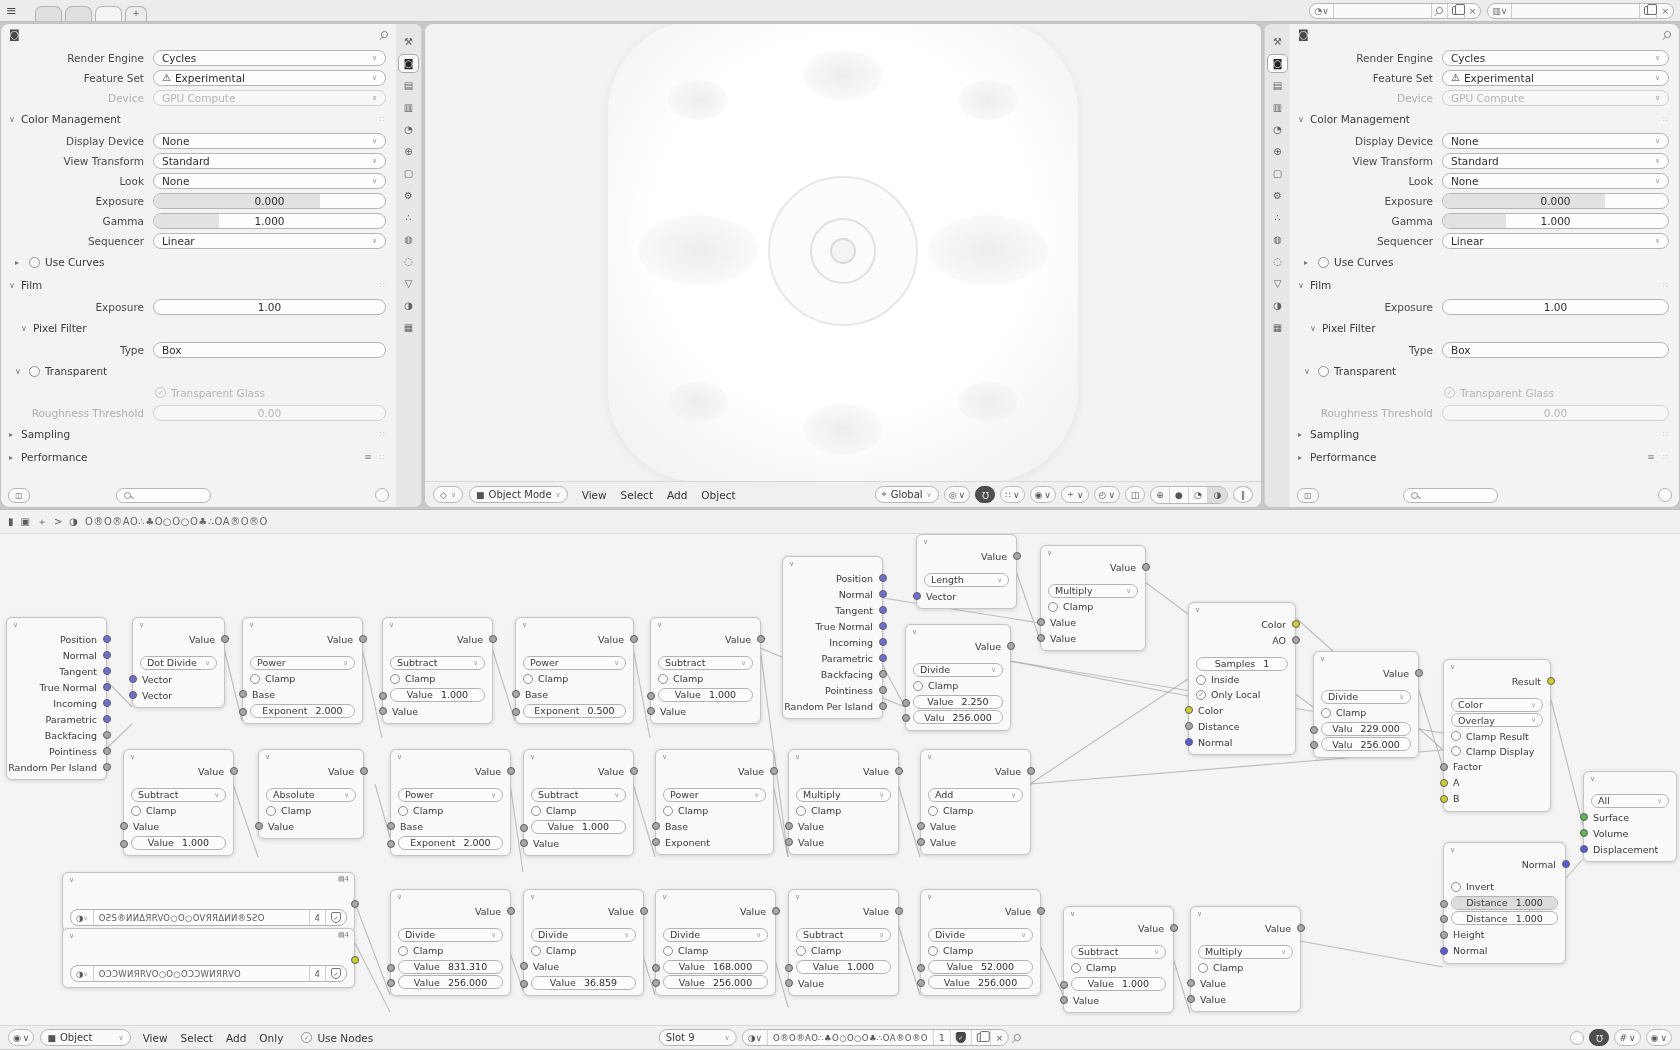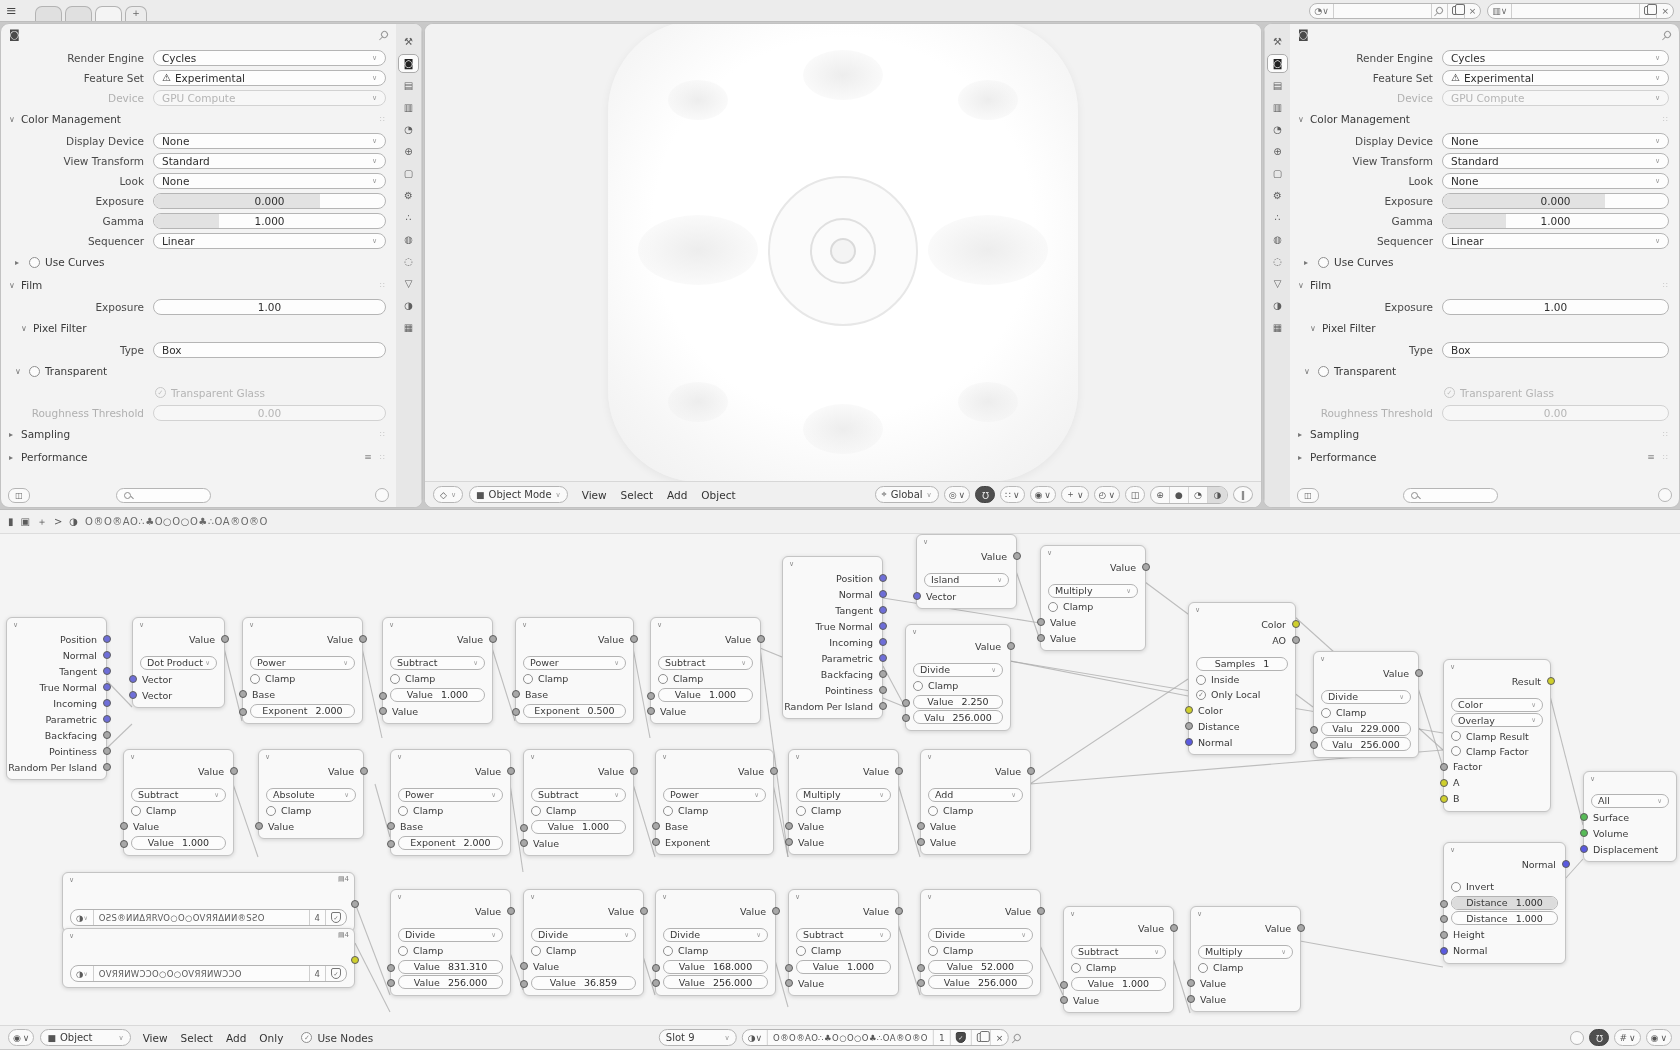--- a/index.html
+++ b/index.html
@@ -717,21 +717,21 @@
       <div class="node" style="left: 132px; top: 83px; width: 93px;">
         <div class="nhd">
           <span>∨</span>
         </div>
         <div class="nrow rout">
           <span>Value</span>
           <span class="sock r" style="background: rgb(168, 168, 168);"></span>
         </div>
         <div class="ngap"></div>
         <div class="nsel">
-          <span>Dot Product</span>
+          <span>Dot Divide</span>
           <span class="chev">∨</span>
         </div>
         <div class="nrow">
           <span class="sock l" style="background: rgb(110, 110, 216);"></span>
           <span>Vector</span>
         </div>
         <div class="nrow">
           <span class="sock l" style="background: rgb(110, 110, 216);"></span>
           <span>Vector</span>
         </div>
@@ -896,21 +896,21 @@
       <div class="node" style="left: 916px; top: 0px; width: 101px;">
         <div class="nhd">
           <span>∨</span>
         </div>
         <div class="nrow rout">
           <span>Value</span>
           <span class="sock r" style="background: rgb(168, 168, 168);"></span>
         </div>
         <div class="ngap"></div>
         <div class="nsel">
-          <span>Island</span>
+          <span>Length</span>
           <span class="chev">∨</span>
         </div>
         <div class="nrow">
           <span class="sock l" style="background: rgb(110, 110, 216);"></span>
           <span>Vector</span>
         </div>
       </div>
       <div class="node" style="left: 1040px; top: 11px; width: 106px;">
         <div class="nhd">
           <span>∨</span>
@@ -1057,21 +1057,21 @@
         <div class="nsel">
           <span>Overlay</span>
           <span class="chev">∨</span>
         </div>
         <div class="nchk">
           <span class="ccirc"></span>
           <span>Clamp Result</span>
         </div>
         <div class="nchk">
           <span class="ccirc"></span>
-          <span>Clamp Factor</span>
+          <span>Clamp Display</span>
         </div>
         <div class="nrow">
           <span class="sock l" style="background: rgb(168, 168, 168);"></span>
           <span>Factor</span>
         </div>
         <div class="nrow">
           <span class="sock l" style="background: rgb(207, 207, 44);"></span>
           <span>A</span>
         </div>
         <div class="nrow">
@@ -1347,21 +1347,21 @@
         <div class="nhd">
           <span>∨</span>
           <span class="badge">▤4</span>
         </div>
         <div class="ngap" style="height: 14px;"></div>
         <div class="nrow rout" style="height: 8px;">
           <span class="sock r" style="background: rgb(207, 207, 44); top: 0px;"></span>
         </div>
         <div class="dbrow">
           <span class="dseg">◑ <span class="chev" style="font-size:6px;color:#999">∨</span></span>
-          <span class="dseg dname">OVЯЯИWƆƆO○O○OVЯЯИWƆƆO</span>
+          <span class="dseg dname">OƆƆWИЯRVO○O○OƆƆWИЯRVO</span>
           <span class="dseg">4</span>
           <span class="dseg">
             <span class="shield">✓</span>
           </span>
         </div>
       </div>
       <div class="node" style="left: 390px; top: 355px; width: 121px;">
         <div class="nhd">
           <span>∨</span>
         </div>

